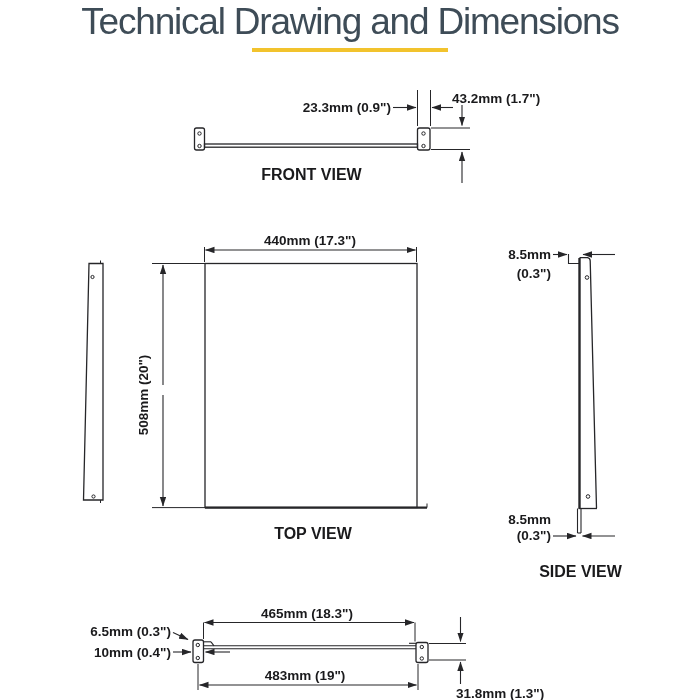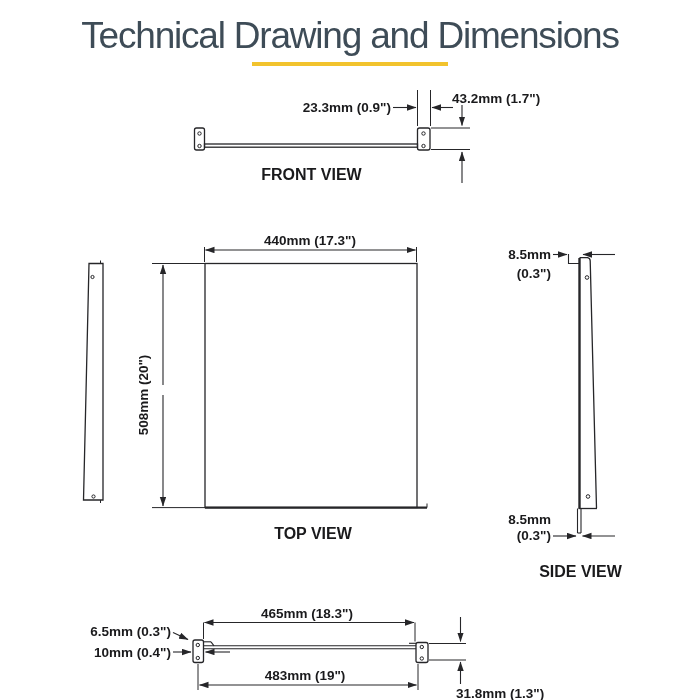--- a/index.html
+++ b/index.html
@@ -2,21 +2,21 @@
 <html><head>
 <meta charset="utf-8">
 <style>
   html,body { margin:0; padding:0; background:#ffffff; }
   .page {
     position:relative; width:700px; height:700px; background:#ffffff;
     font-family:"Liberation Sans", sans-serif; overflow:hidden;
   }
   .title-wrap { position:absolute; top:0; left:0; width:700px; text-align:center; }
   .page-title {
-    margin:15px 0 0 0; font-size:37px; font-weight:300; letter-spacing:-1.2px;
+    margin:1px 0 0 0; font-size:37px; font-weight:300; letter-spacing:-1.2px;
     color:#3E4C57; font-family:"Liberation Sans", sans-serif;
   }
   .title-underline { width:196px; height:4px; margin:5px auto 0 auto; }
   .drawing-svg { position:absolute; top:0; left:0; }
   .ln   { fill:none; stroke:#262629; stroke-width:1.3; }
   .thin { fill:none; stroke:#262629; stroke-width:1; }
   .dimln{ fill:none; stroke:#262629; stroke-width:1.1; }
   .thick{ fill:none; stroke:#262629; stroke-width:2.4; }
   .hole { fill:#ffffff; stroke:#262629; stroke-width:1; }
   text.dim    { font-family:"Liberation Sans",sans-serif; font-size:13.5px; font-weight:600; fill:#1a1a1c; }

